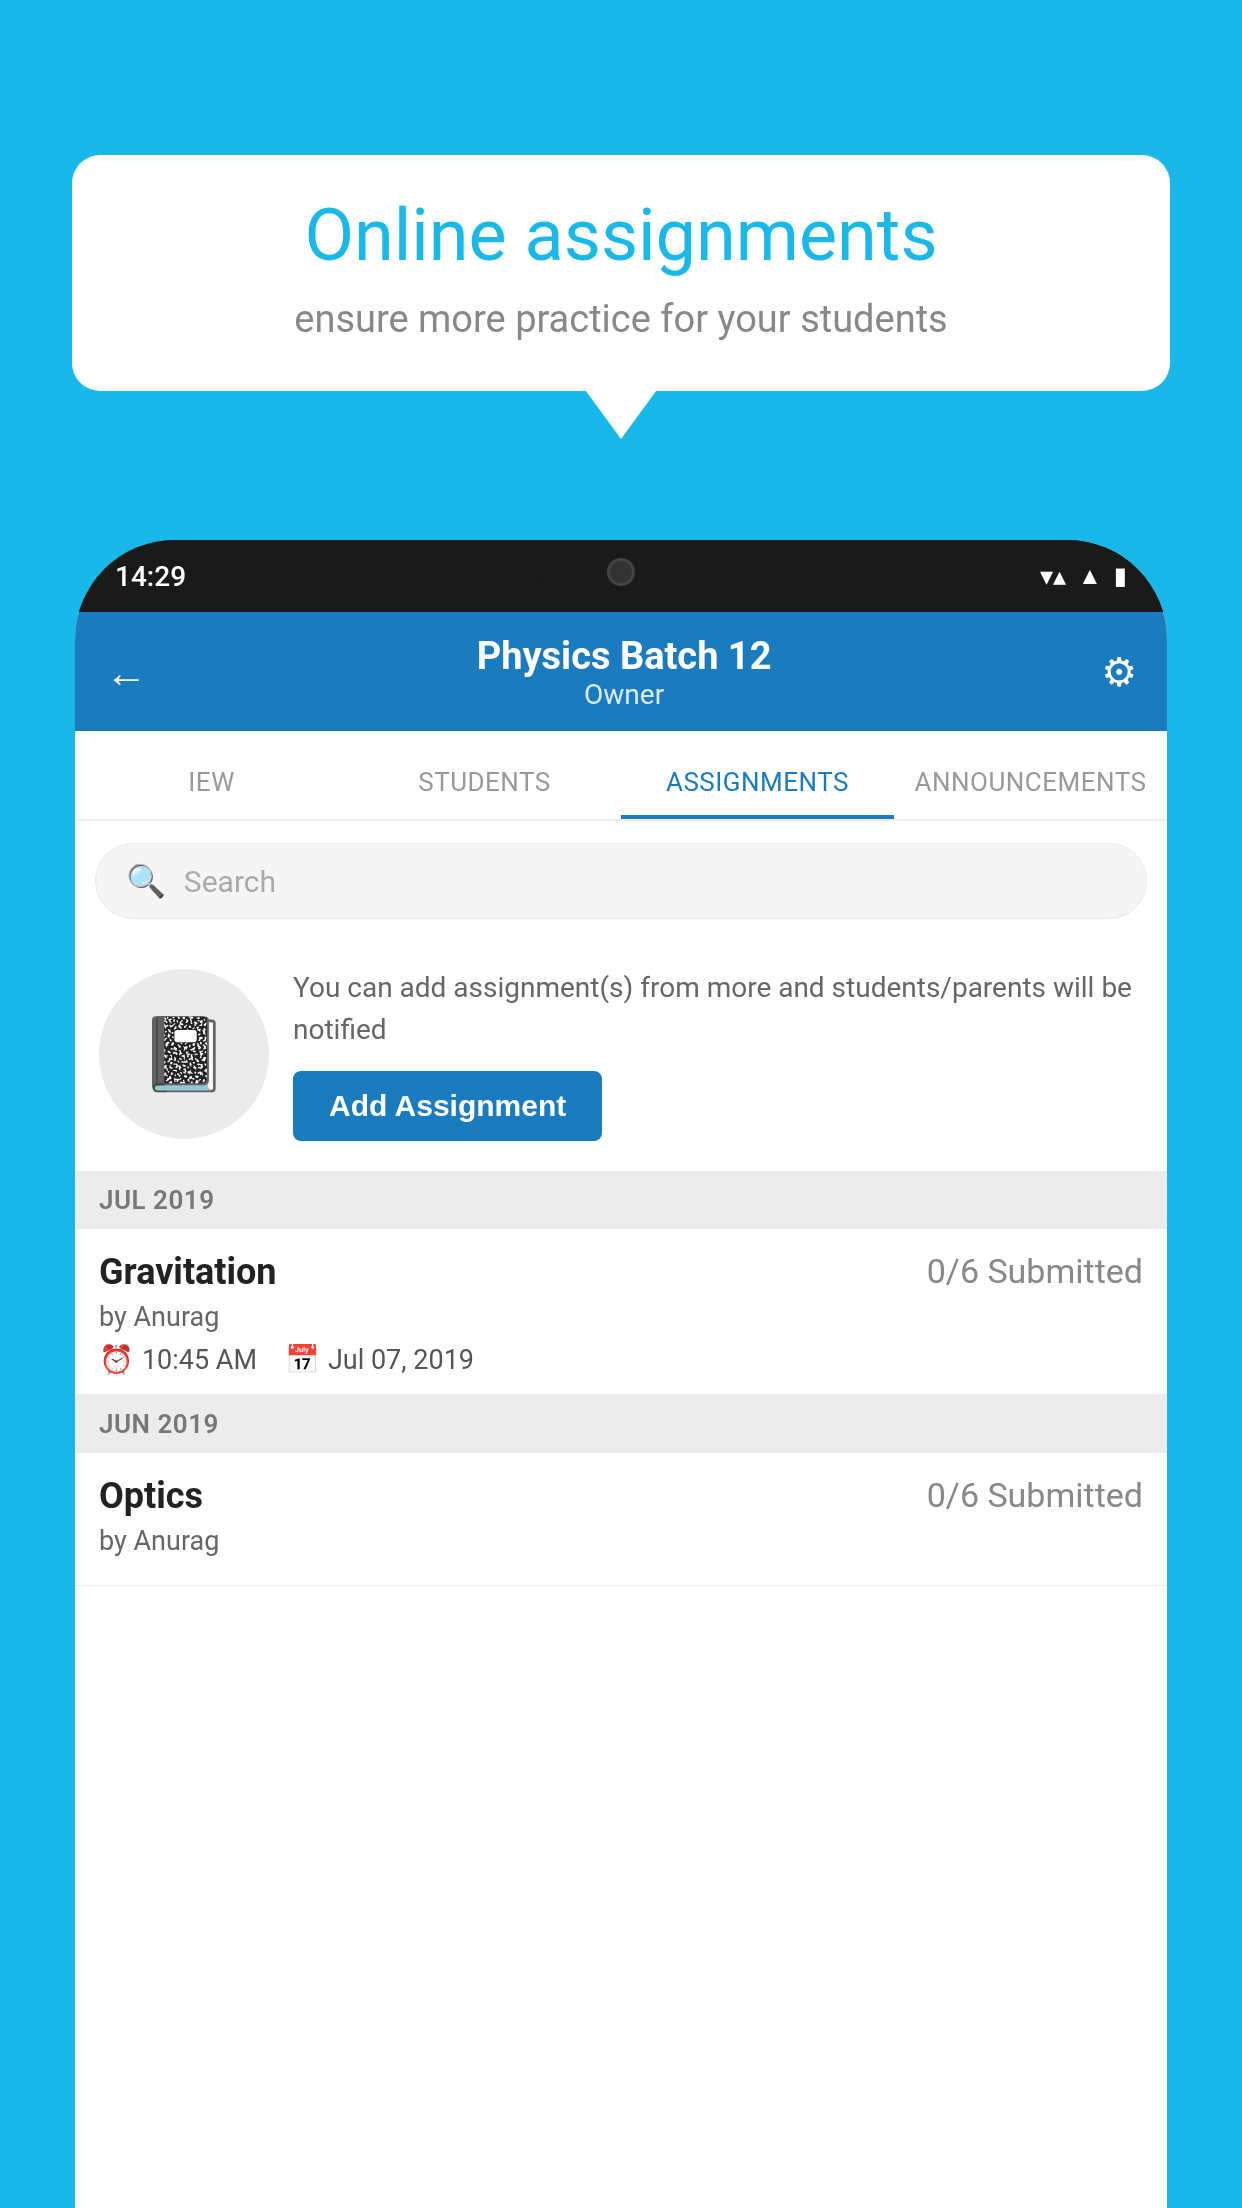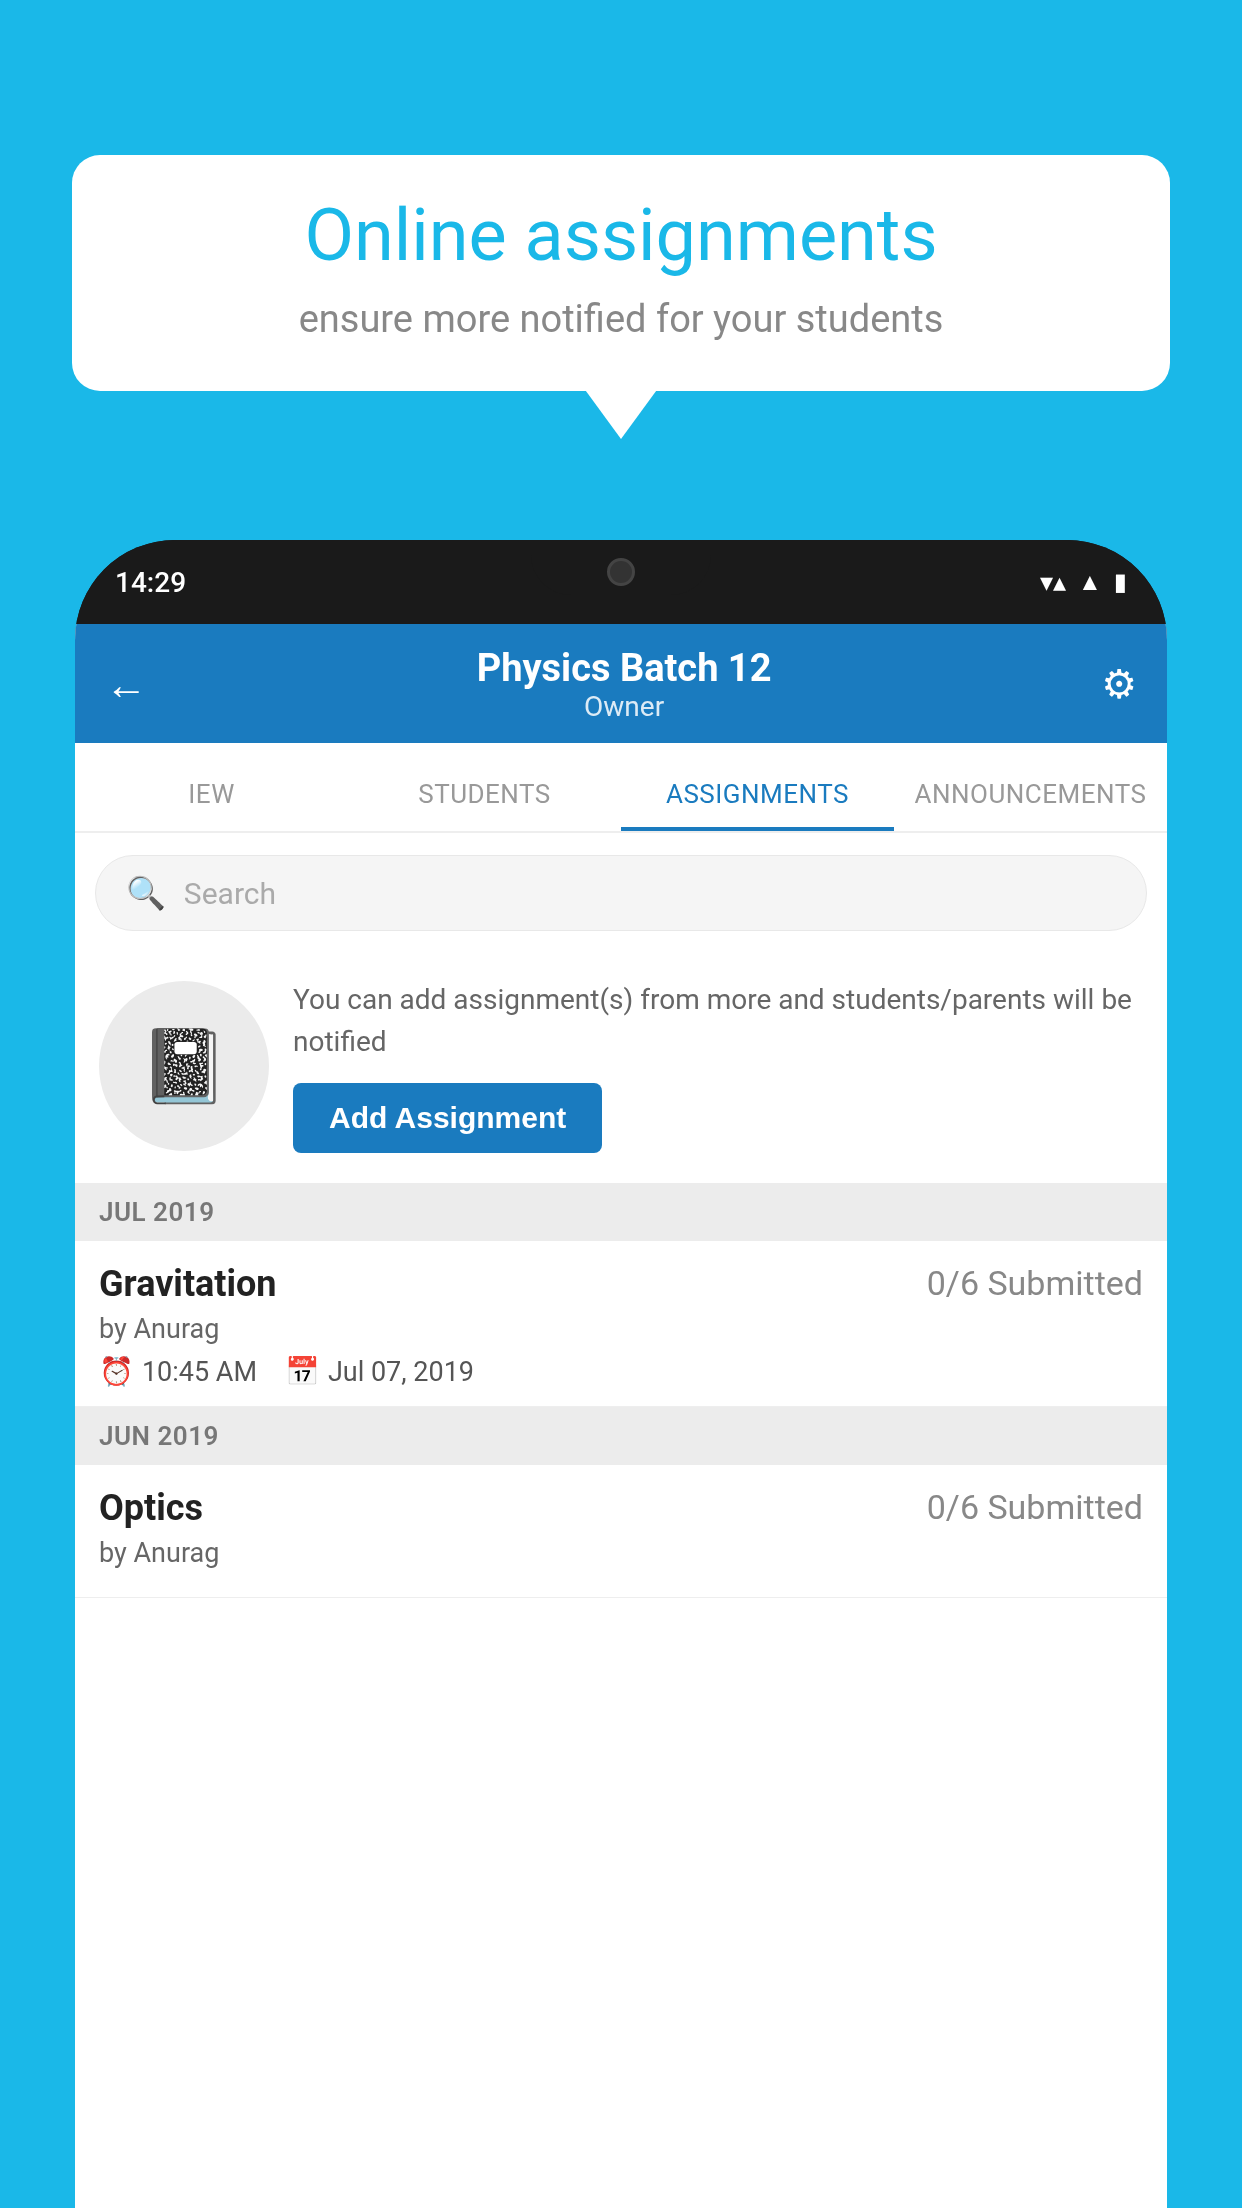--- a/index.html
+++ b/index.html
@@ -58,21 +58,21 @@
       background: #1a1a1a;
       border-radius: 100px 100px 0 0;
       padding: 0;
       overflow: hidden;
     }
 
     
     .phone-notch {
       position: relative;
       background: #1a1a1a;
-      height: 84px;
+      height: 72px;
       display: flex;
       align-items: center;
       justify-content: space-between;
       padding: 16px 40px;
     }
     .phone-notch::before {
       content: '';
       position: absolute;
       top: 0;
       left: 50%;
@@ -306,21 +306,21 @@
     .meta-icon {
       font-size: 28px;
       color: #666;
     }
   </style>
 </head>
 <body>
 
 <div class="tooltip-area">
   <div class="tooltip-title">Online assignments</div>
-  <div class="tooltip-subtitle">ensure more notified for your students</div>
+  <div class="tooltip-subtitle">ensure more practice for your students</div>
 </div>
 
 <div class="phone-frame">
 
   <div class="phone-notch">
     <span class="status-time">14:29</span>
     <div class="camera-dot"></div>
     <div class="status-icons">
       <span class="status-icon-wifi">▾▴</span>
       <span class="status-icon-signal">▲</span>

